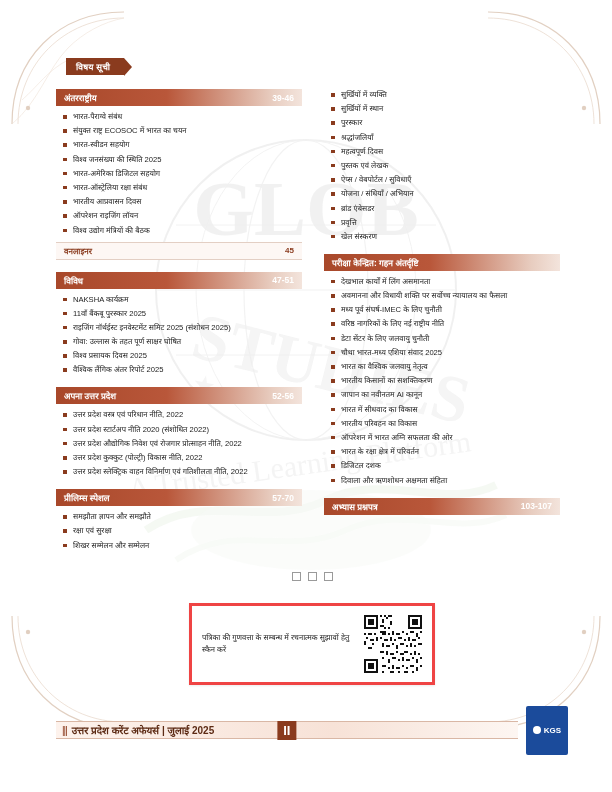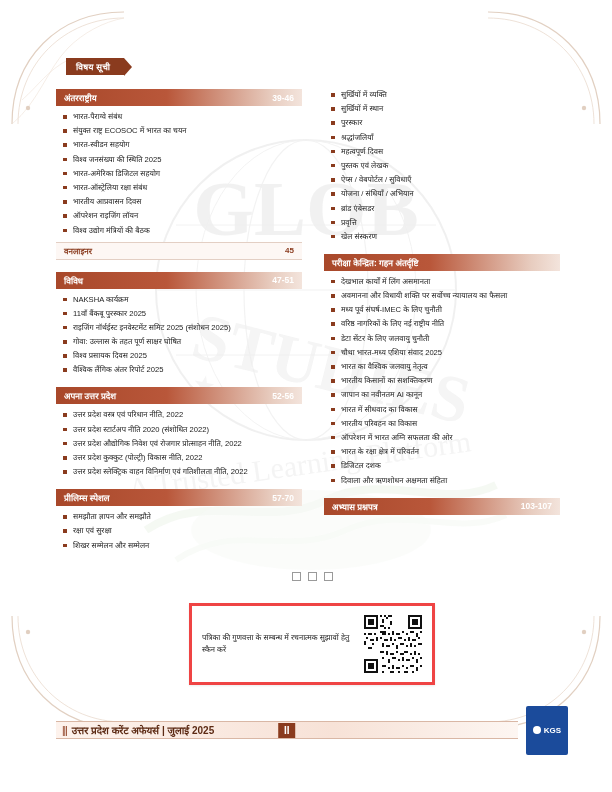--- a/index.html
+++ b/index.html
@@ -180,21 +180,21 @@
     padding: 0 6px;
     position: relative;
   }
   .f-bars { color: #8a3b1e; font-size: 10px; letter-spacing: -1px; margin-right: 5px; }
   .f-text { font-size: 10px; font-weight: bold; color: #5c2a14; }
   .f-page {
     position: absolute;
     left: 50%; transform: translateX(-50%);
     background: #8a3b1e;
     color: #fff;
-    font-size: 10px;
+    font-size: 13px;
     font-weight: bold;
     padding: 2px 6px;
   }
   .kgs {
     margin-left: 8px;
     background: #1b4b9b;
     color: #ffffff;
     font-size: 8px;
     font-weight: bold;
     padding: 20px 7px;

